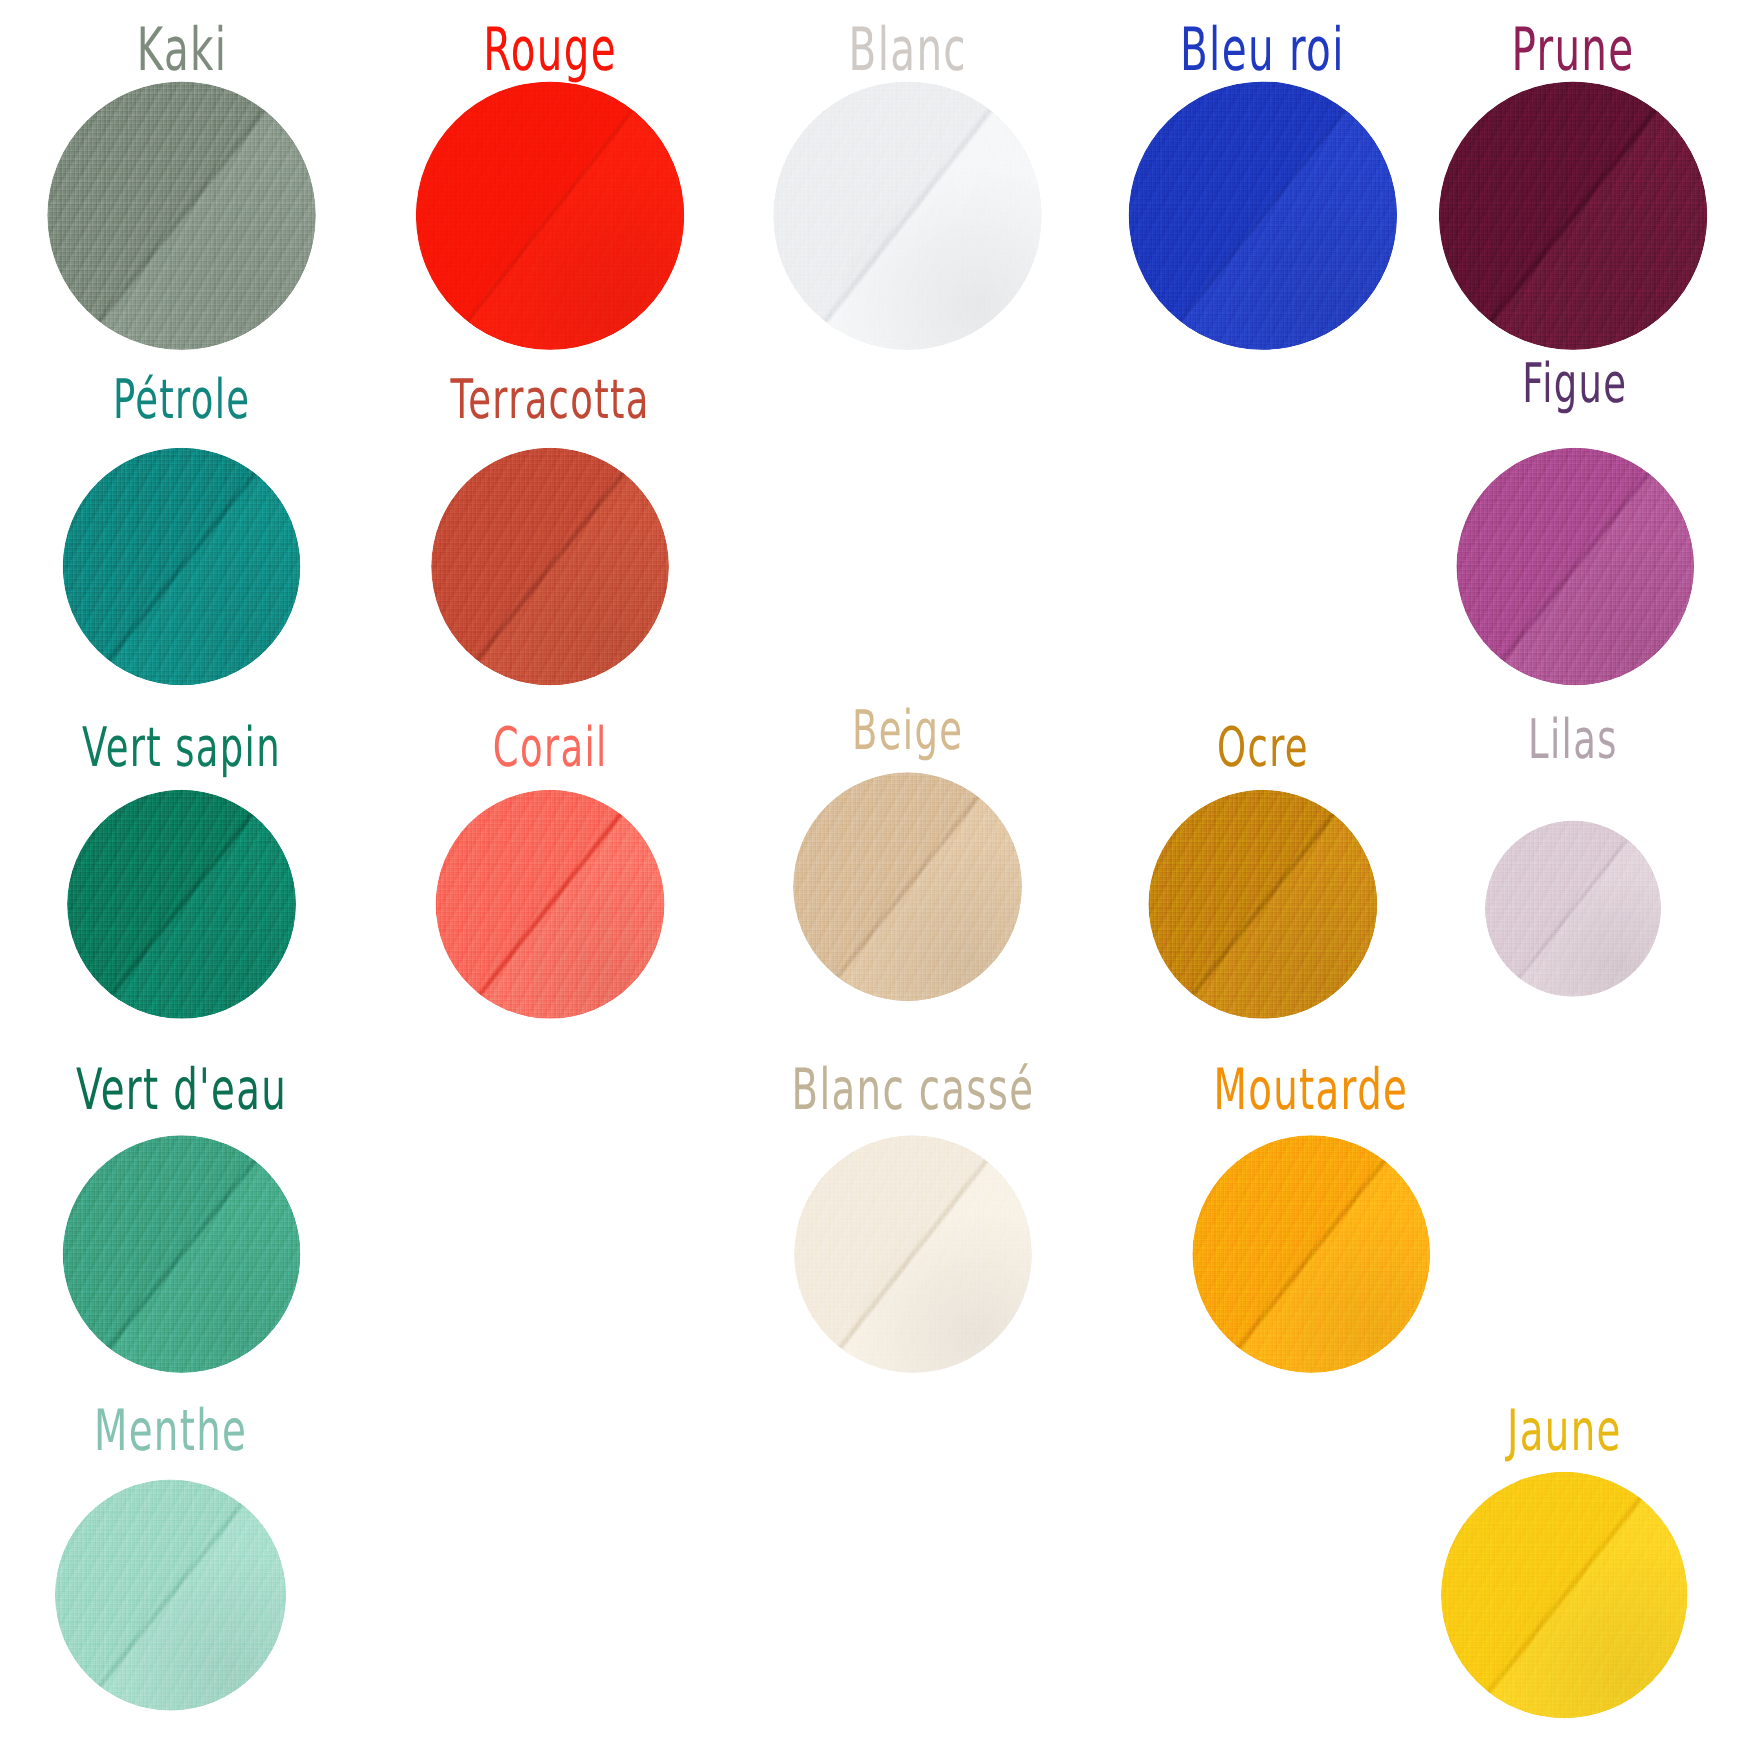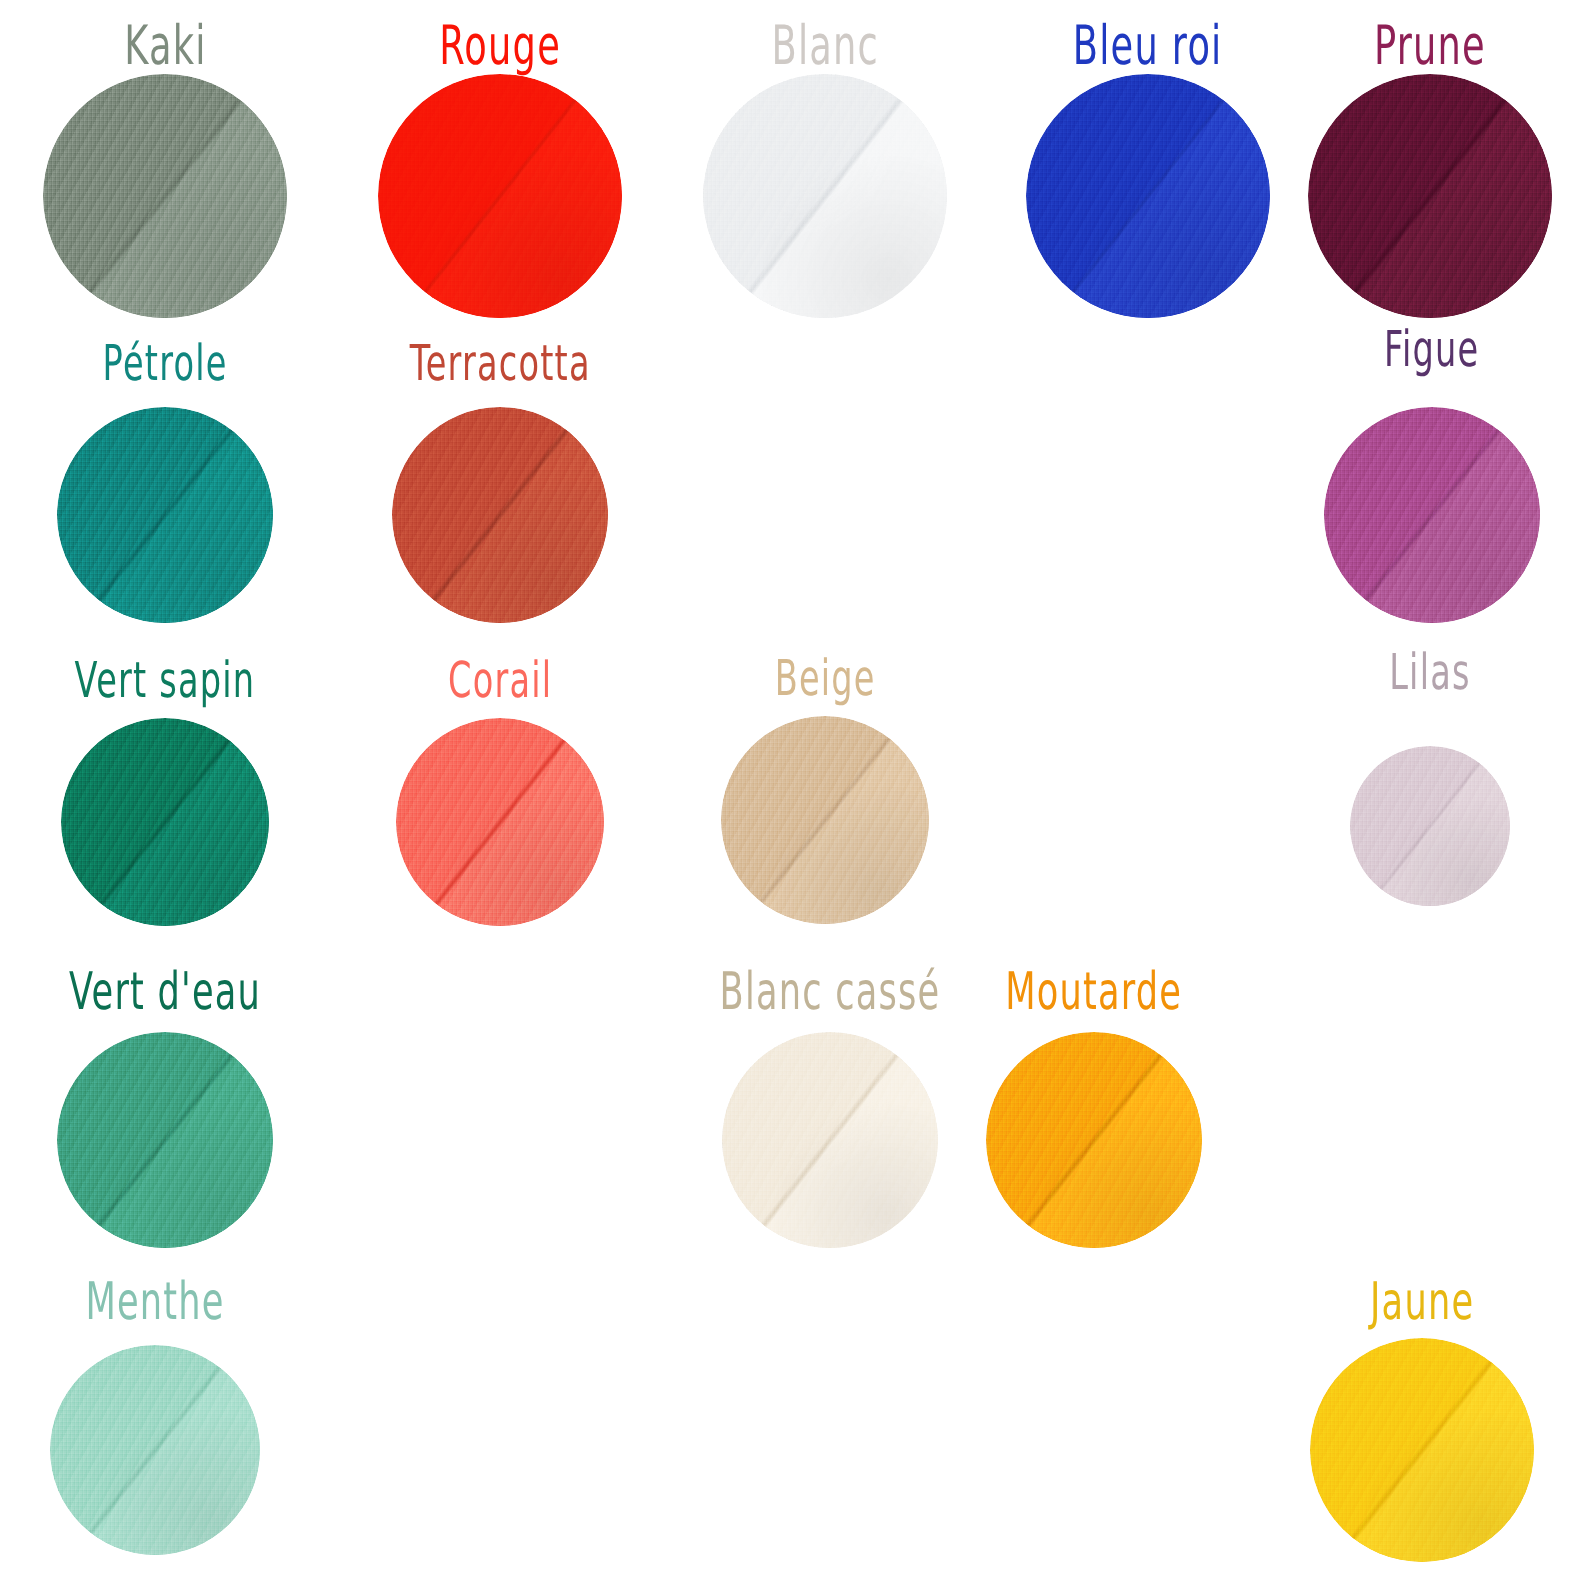--- a/index.html
+++ b/index.html
@@ -181,26 +181,36 @@
     <div class="cell" style="left: 330px; top: 663px; width: 340px;">
       <div class="swatch-label" style="color: rgb(251, 106, 93); font-size: 42px;">Corail</div>
       <div class="swatch-wrap" style="width: 208px; height: 208px; margin-top: 13px;">
         <div class="cloth-base" style="background: rgb(249, 106, 93);"></div>
         <div class="cloth-fold" style="background: linear-gradient(128deg, rgba(0, 0, 0, 0) 0%, rgba(0, 0, 0, 0) 49.4%, rgb(251, 118, 104) 50.4%, rgb(251, 118, 104) 100%);"></div>
         <div class="cloth-crease" style="background: linear-gradient(128deg, rgba(0, 0, 0, 0) 48.8%, rgb(227, 63, 51) 49.9%, rgb(227, 63, 51) 50.3%, rgba(0, 0, 0, 0) 51.3%); opacity: 0.9;"></div>
         <div class="cloth-weave"></div>
         <div class="cloth-shade"></div>
       </div>
     </div>
-    <div class="cell" style="left: 655px; top: 661px; width: 340px;">
+    <div class="cell" style="left: 655px; top: 647px; width: 340px;">
       <div class="swatch-label" style="color: rgb(213, 185, 143); font-size: 42px;">Beige</div>
       <div class="swatch-wrap" style="width: 208px; height: 208px; margin-top: 13px;">
         <div class="cloth-base" style="background: rgb(217, 189, 154);"></div>
         <div class="cloth-fold" style="background: linear-gradient(128deg, rgba(0, 0, 0, 0) 0%, rgba(0, 0, 0, 0) 49.4%, rgb(226, 200, 167) 50.4%, rgb(226, 200, 167) 100%);"></div>
         <div class="cloth-crease" style="background: linear-gradient(128deg, rgba(0, 0, 0, 0) 48.8%, rgb(201, 171, 137) 49.9%, rgb(201, 171, 137) 50.3%, rgba(0, 0, 0, 0) 51.3%); opacity: 0.9;"></div>
+        <div class="cloth-weave"></div>
+        <div class="cloth-shade"></div>
+      </div>
+    </div>
+    <div class="cell" style="left: 978px; top: 663px; width: 340px;">
+      <div class="swatch-label" style="color: rgb(196, 131, 15); font-size: 42px;">Ocre</div>
+      <div class="swatch-wrap" style="width: 208px; height: 208px; margin-top: 13px;">
+        <div class="cloth-base" style="background: rgb(196, 131, 15);"></div>
+        <div class="cloth-fold" style="background: linear-gradient(128deg, rgba(0, 0, 0, 0) 0%, rgba(0, 0, 0, 0) 49.4%, rgb(207, 141, 22) 50.4%, rgb(207, 141, 22) 100%);"></div>
+        <div class="cloth-crease" style="background: linear-gradient(128deg, rgba(0, 0, 0, 0) 48.8%, rgb(169, 110, 9) 49.9%, rgb(169, 110, 9) 50.3%, rgba(0, 0, 0, 0) 51.3%); opacity: 0.9;"></div>
         <div class="cloth-weave"></div>
         <div class="cloth-shade"></div>
       </div>
     </div>
     <div class="cell" style="left: 1260px; top: 655px; width: 340px;">
       <div class="swatch-label" style="color: rgb(179, 163, 173); font-size: 42px;">Lilas</div>
       <div class="swatch-wrap" style="width: 160px; height: 160px; margin-top: 49px;">
         <div class="cloth-base" style="background: rgb(219, 203, 212);"></div>
         <div class="cloth-fold" style="background: linear-gradient(128deg, rgba(0, 0, 0, 0) 0%, rgba(0, 0, 0, 0) 49.4%, rgb(226, 212, 219) 50.4%, rgb(226, 212, 219) 100%);"></div>
         <div class="cloth-crease" style="background: linear-gradient(128deg, rgba(0, 0, 0, 0) 48.8%, rgb(205, 188, 198) 49.9%, rgb(205, 188, 198) 50.3%, rgba(0, 0, 0, 0) 51.3%); opacity: 0.9;"></div>
@@ -221,21 +231,21 @@
     <div class="cell" style="left: 660px; top: 974px; width: 340px;">
       <div class="swatch-label" style="color: rgb(192, 179, 151); font-size: 44px;">Blanc cassé</div>
       <div class="swatch-wrap" style="width: 216px; height: 216px; margin-top: 14px;">
         <div class="cloth-base" style="background: rgb(243, 235, 221);"></div>
         <div class="cloth-fold" style="background: linear-gradient(128deg, rgba(0, 0, 0, 0) 0%, rgba(0, 0, 0, 0) 49.4%, rgb(248, 242, 231) 50.4%, rgb(248, 242, 231) 100%);"></div>
         <div class="cloth-crease" style="background: linear-gradient(128deg, rgba(0, 0, 0, 0) 48.8%, rgb(227, 216, 197) 49.9%, rgb(227, 216, 197) 50.3%, rgba(0, 0, 0, 0) 51.3%); opacity: 0.9;"></div>
         <div class="cloth-weave"></div>
         <div class="cloth-shade"></div>
       </div>
     </div>
-    <div class="cell" style="left: 924px; top: 974px; width: 340px;">
+    <div class="cell" style="left: 1022px; top: 974px; width: 340px;">
       <div class="swatch-label" style="color: rgb(242, 145, 8); font-size: 44px;">Moutarde</div>
       <div class="swatch-wrap" style="width: 216px; height: 216px; margin-top: 14px;">
         <div class="cloth-base" style="background: rgb(249, 166, 12);"></div>
         <div class="cloth-fold" style="background: linear-gradient(128deg, rgba(0, 0, 0, 0) 0%, rgba(0, 0, 0, 0) 49.4%, rgb(255, 180, 23) 50.4%, rgb(255, 180, 23) 100%);"></div>
         <div class="cloth-crease" style="background: linear-gradient(128deg, rgba(0, 0, 0, 0) 48.8%, rgb(224, 143, 5) 49.9%, rgb(224, 143, 5) 50.3%, rgba(0, 0, 0, 0) 51.3%); opacity: 0.9;"></div>
         <div class="cloth-weave"></div>
         <div class="cloth-shade"></div>
       </div>
     </div>
     <div class="cell" style="left: -15px; top: 1284px; width: 340px;">

